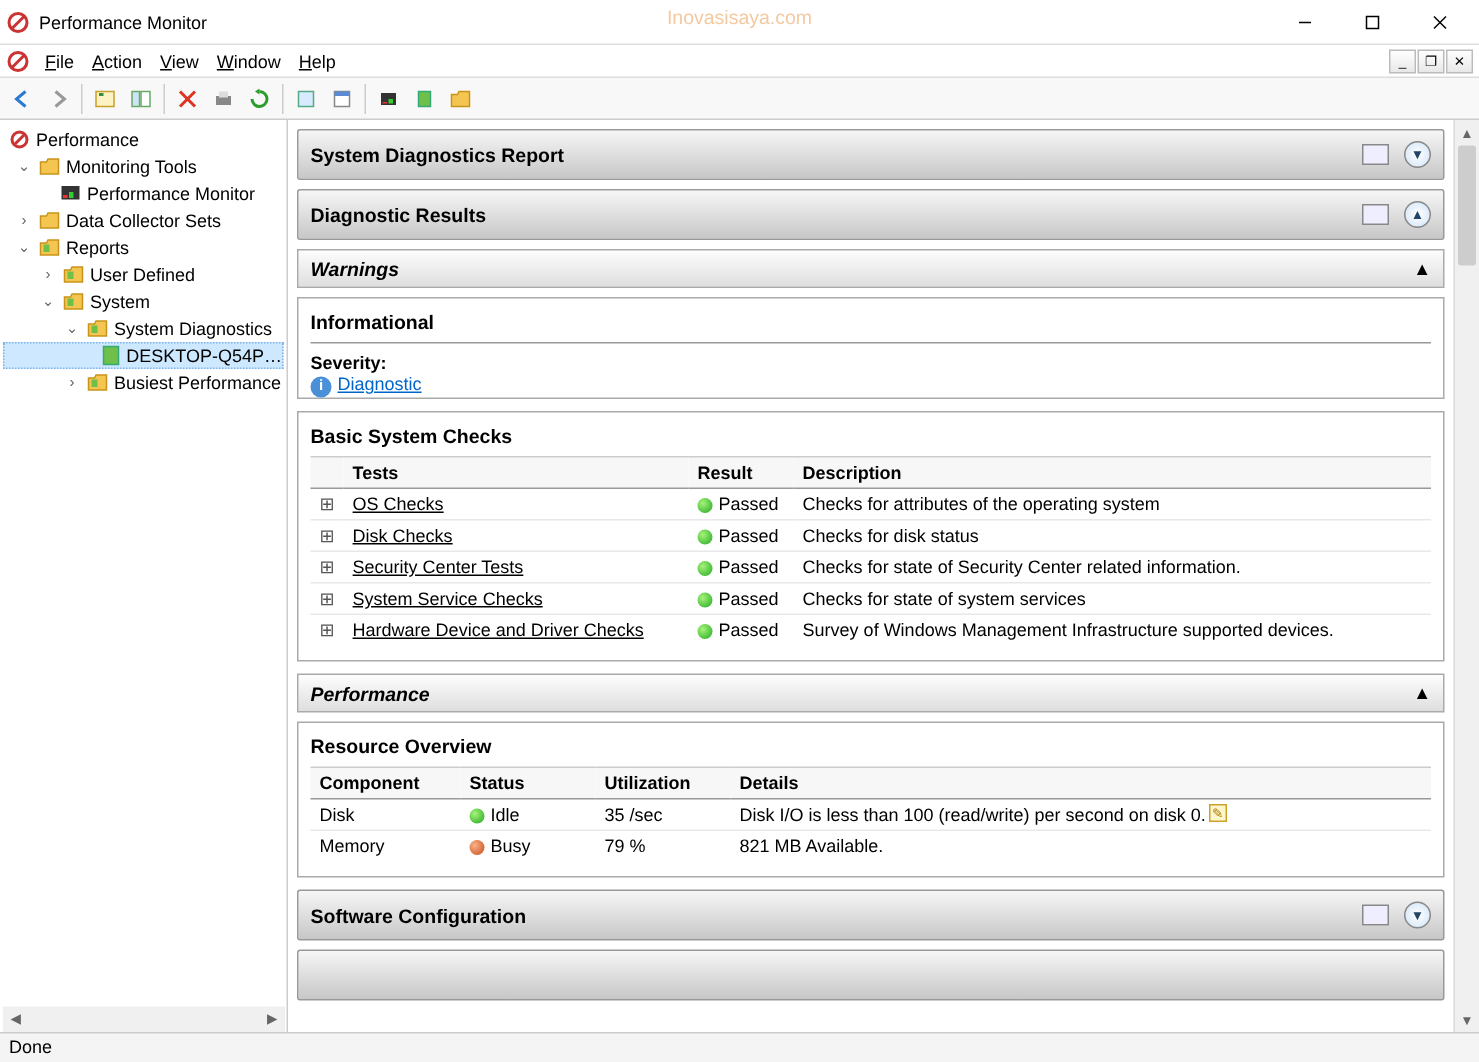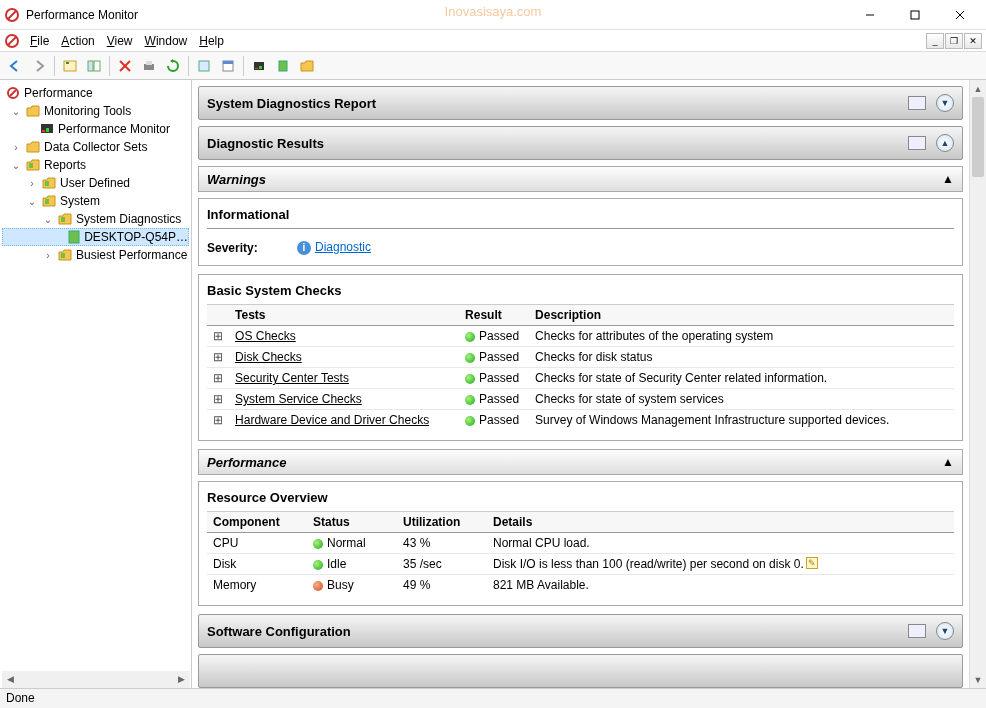--- a/index.html
+++ b/index.html
@@ -32,21 +32,21 @@
 .scrollbar .track { flex:1; position:relative; }
 .scrollbar .thumb { position:absolute; top:0; left:2px; right:2px; height:80px; background:#cdcdcd; border-radius:2px;}
 .section-hdr { height: 34px; background: linear-gradient(#f6f6f6, #c7c7c7); border: 1px solid #999; display: flex; align-items: center; padding: 0 8px; margin-bottom: 6px; border-radius:2px;}
 .section-hdr .stitle { font-weight: bold; font-size: 13px; flex:1;}
 .section-hdr .sicon { width:18px; height:14px; border:1px solid #888; background:#eef; margin-right:10px;}
 .section-hdr .collapse { width:18px; height:18px; border:1px solid #888; border-radius:50%; background: radial-gradient(#fff,#cfe3f7); display:flex; align-items:center; justify-content:center; font-size:9px; color:#246; cursor:pointer;}
 .sub-hdr { background: linear-gradient(#fdfdfd,#dedede); border:1px solid #aaa; height:26px; display:flex; align-items:center; padding:0 8px; margin-bottom:6px;gap:24px;}
 .sub-hdr .stitle { font-weight:bold; font-style:italic; font-size:13px; flex:1;}
 .panel { border:1px solid #aaa; padding:6px 8px 10px 8px; margin-bottom:8px;}
 .panel-title { font-weight:bold; font-size:13px; margin: 2px 0 6px 0;}
-.info-row { display:flex; align-items:flex-end; height:20px; font-size:12px;}
+.info-row { display:flex; align-items:flex-start; height:20px; font-size:12px;flex-direction:column;}
 .info-row .lbl { width:90px; font-weight:bold;}
 .info-row .val a { color: #06c; }
 .table { width:100%; border-collapse: collapse; font-size:12px;}
 .table th { text-align:left; font-weight:bold; border-bottom:1px solid #999; border-top:1px solid #ccc; padding:3px 6px; background:#f7f7f7;}
 .table td { padding:3px 6px; border-top:1px solid #e8e8e8;}
 .table a { color:#000; text-decoration: underline;}
 .expand-cell { width:18px; text-align:center; color:#555;}
 .status-dot { display:inline-block; width:10px; height:10px; border-radius:50%; background: radial-gradient(circle at 35% 35%, #a6f27a, #1fa81f); vertical-align:middle; margin-right:4px;}
 .status-dot.busy { background: radial-gradient(circle at 35% 35%, #f9b189, #c84a16);}
 .info-ic { display:inline-block; width:14px; height:14px; border-radius:50%; background:#4a90d9; color:#fff; font-weight:bold; font-size:10px; text-align:center; line-height:14px; margin-right:4px;}
@@ -373,35 +373,29 @@
         <div class="panel-title">Resource Overview</div>
         <table class="table">
           <tbody>
               <tr>
             <th style="width:100px">Component</th>
             <th style="width:90px">Status</th>
             <th style="width:90px">Utilization</th>
             <th>Details</th>
           </tr>
           <tr>
-                <td>CPU</td>
-                <td><span class="status-dot"></span><span>Normal</span></td>
-                <td>43 %</td>
-                <td><span>Normal CPU load.</span></td>
-              </tr>
-          <tr>
                 <td>Disk</td>
                 <td><span class="status-dot"></span><span>Idle</span></td>
                 <td>35 /sec</td>
                 <td><span>Disk I/O is less than 100 (read/write) per second on disk 0.</span><span class="note-ic">✎</span></td>
               </tr>
           <tr>
                 <td>Memory</td>
                 <td><span class="status-dot busy"></span><span>Busy</span></td>
-                <td>49 %</td>
+                <td>79 %</td>
                 <td><span>821 MB Available.</span></td>
               </tr>
         </tbody>
           </table>
       </div>
 
       <div class="section-hdr">
         <span class="stitle">Software Configuration</span>
         <span class="sicon"></span>
         <span class="collapse">▼</span>

